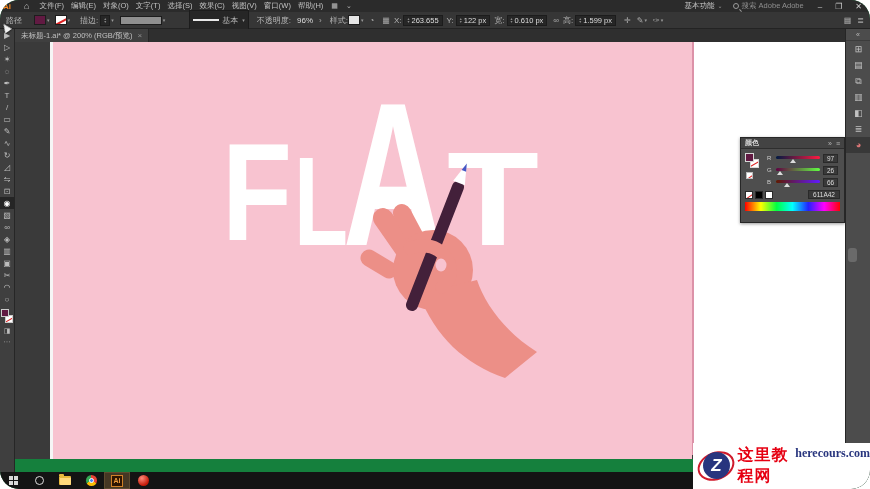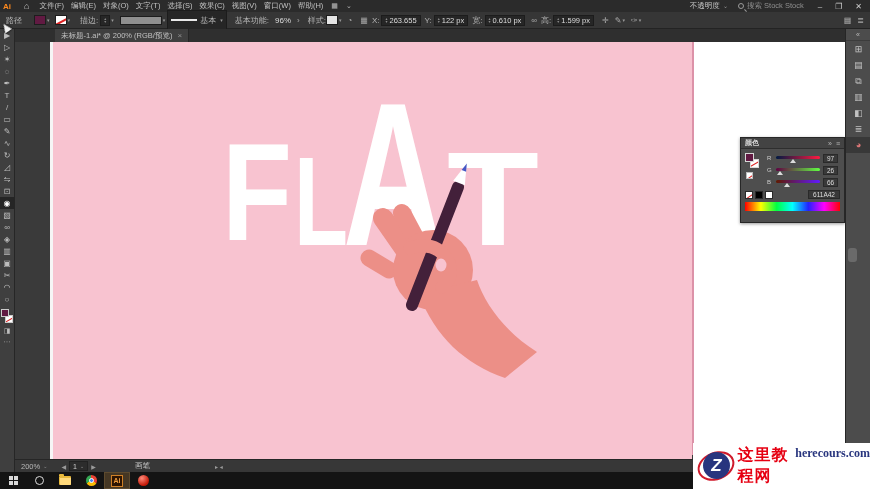--- a/index.html
+++ b/index.html
@@ -1,18 +1,18 @@
 <!DOCTYPE html>
 <html><head>
 <meta charset="utf-8">
 <style>
   * { margin:0; padding:0; box-sizing:border-box; }
   body { font-family:"Liberation Sans", sans-serif; }
   .screen { position:relative; width:870px; height:489px; background:#15803d; overflow:hidden;
-            font-family:"Liberation Sans", sans-serif; }
+            font-family:"Liberation Sans", sans-serif;border-radius:19px; }
 
   
   .titlebar { position:absolute; left:0; top:0; width:870px; height:12px; background:#2b2b2b;
               display:flex; align-items:center; font-size:8px; color:#c3c3c3; }
   .ai-logo { margin-left:3px; color:#ff8a1d; font-weight:bold; font-size:8px; }
   .home-ic { margin-left:13px; font-size:9px; color:#d5d5d5; }
   .menus { display:flex; margin-left:10px; gap:7px; }
   .menu-item { cursor:default; white-space:nowrap; font-size:7.5px; }
   .layout-switch { margin-left:8px; color:#bbb; font-size:7px; }
   .spacer { flex:1; }
@@ -34,31 +34,31 @@
   .sw-fill { margin-left:12px; }
   .sw-stroke { margin-left:5px; background:#fff; position:relative; overflow:hidden; }
   .sw-stroke::after { content:""; position:absolute; left:-2px; top:4px; width:18px; height:1.5px;
                       background:#d22; transform:rotate(-28deg); }
   .car { font-size:5px; color:#999; margin-left:1px; }
   .vbox { display:inline-flex; align-items:center; background:#262626; border:1px solid #1c1c1c;
           height:11px; padding:0 3px; margin-left:2px; color:#ddd; gap:2px; font-size:7.5px; }
   .stp { display:inline-flex; flex-direction:column; font-size:4px; line-height:3px; color:#8a8a8a; }
   .profilebox { width:42px; height:9px; background:#8f8f8f; border:1px solid #1c1c1c; margin-left:6px; }
   .stylebox { display:inline-flex; align-items:center; gap:3px; background:#262626;
-              border:1px solid #1c1c1c; height:20px; padding:0 3px; margin-left:2px; }
+              border:1px solid #1c1c1c; height:20px; padding:0 3px; margin-left:24px; }
   .strokeline { width:26px; height:2px; background:#e8e8e8; }
   .ob-ic { margin-left:6px; color:#a8a8a8; font-size:8px; }
   .ml8 { margin-left:8px; } .ml4 { margin-left:4px; } .ml10 { margin-left:10px; }
   .ob-right { position:absolute; right:6px; display:flex; gap:6px; color:#a8a8a8; font-size:8px; }
 
   
   .tabbar { position:absolute; left:15px; top:29px; width:830px; height:13px; background:#2f2f2f; }
   .doc-tab { position:absolute; left:0; top:0; height:13px; background:#3f3f3f; display:flex;
              align-items:center; gap:5px; padding:0 6px; font-size:7.5px; color:#c0c0c0;
-             border-right:1px solid #262626;margin-left:40px; }
+             border-right:1px solid #262626; }
   .tab-close { color:#8f8f8f; font-size:8px; }
 
   
   .toolbar { position:absolute; left:0; top:29px; width:15px; height:443px; background:#3f3f3f;
              border-right:1px solid #262626; display:flex; flex-direction:column; align-items:center; }
   .tools { display:flex; flex-direction:column; width:15px; }
   .tool { width:15px; height:12px; display:flex; align-items:center; justify-content:center;
           font-size:8px; color:#bdbdbd; }
   .tool.active { background:#252525; color:#fff; }
   .tb-swatches { position:relative; width:13px; height:16px; margin-top:4px; }
@@ -207,25 +207,25 @@
         <span class="menu-item">选择(S)</span>
         <span class="menu-item">效果(C)</span>
         <span class="menu-item">视图(V)</span>
         <span class="menu-item">窗口(W)</span>
         <span class="menu-item">帮助(H)</span>
       </div>
     <span class="layout-switch">▦</span>
     <span class="layout-switch">⌄</span>
     <span class="spacer"></span>
     <span class="workspace">
-      <span>不透明度</span> <span class="car">⌄</span>
+      <span>基本功能</span> <span class="car">⌄</span>
     </span>
     <span class="searchbox">
       <span class="mag"></span>
-      <span>搜索 Stock Stock</span>
+      <span>搜索 Adobe Adobe</span>
     </span>
     <span class="winbtns">
       <span>–</span>
       <span>❐</span>
       <span>✕</span>
     </span>
   </div>
 
   <div class="optionsbar">
     <span class="ob-label">路径</span>
@@ -241,21 +241,21 @@
         </span>
       </span>
     <span class="car">▾</span>
     <span class="profilebox"></span>
     <span class="car">▾</span>
     <span class="stylebox">
       <span class="strokeline"></span>
       <span>基本</span>
       <span class="car">▾</span>
     </span>
-    <span class="ob-label ml8">基本功能:</span>
+    <span class="ob-label ml8">不透明度:</span>
     <span class="ob-label" style="color:#ddd">96%</span>
     <span class="ob-ic">›</span>
     <span class="ob-label ml8">样式:</span>
     <span class="swatch" style="background:#e5e5e5"></span>
       <span class="car">▾</span>
     <span class="ob-ic">◔</span>
     <span class="ob-ic ml8">▦</span>
     <span class="ob-label ml4">X:</span>
     <span class="vbox">
         <span class="stp">
@@ -436,36 +436,20 @@
         <div class="dock-icon">▤</div>
         <div class="dock-icon">⧉</div>
         <div class="dock-icon">▥</div>
         <div class="dock-icon">◧</div>
         <div class="dock-icon">≣</div>
         <div class="dock-icon active">◕</div>
       </div>
     <div class="vscroll"></div>
   </div>
 
-  <div class="statusbar">
-    <span class="sb-zoom">
-      <span>200%</span>
-        <span class="car">⌄</span>
-    </span>
-    <span class="sb-nav">
-      <span>◀</span>
-      <span class="sb-abox">
-        <span>1</span>
-          <span class="car">⌄</span>
-      </span>
-      <span>▶</span>
-    </span>
-    <span class="sb-tool">画笔</span>
-    <span class="sb-arrows">▸ ◂</span>
-  </div>
 
   <div class="taskbar">
     <span class="tb-item">
       <span class="win-logo">
           <i></i>
           <i></i>
           <i></i>
           <i></i>
         </span>
     </span>

